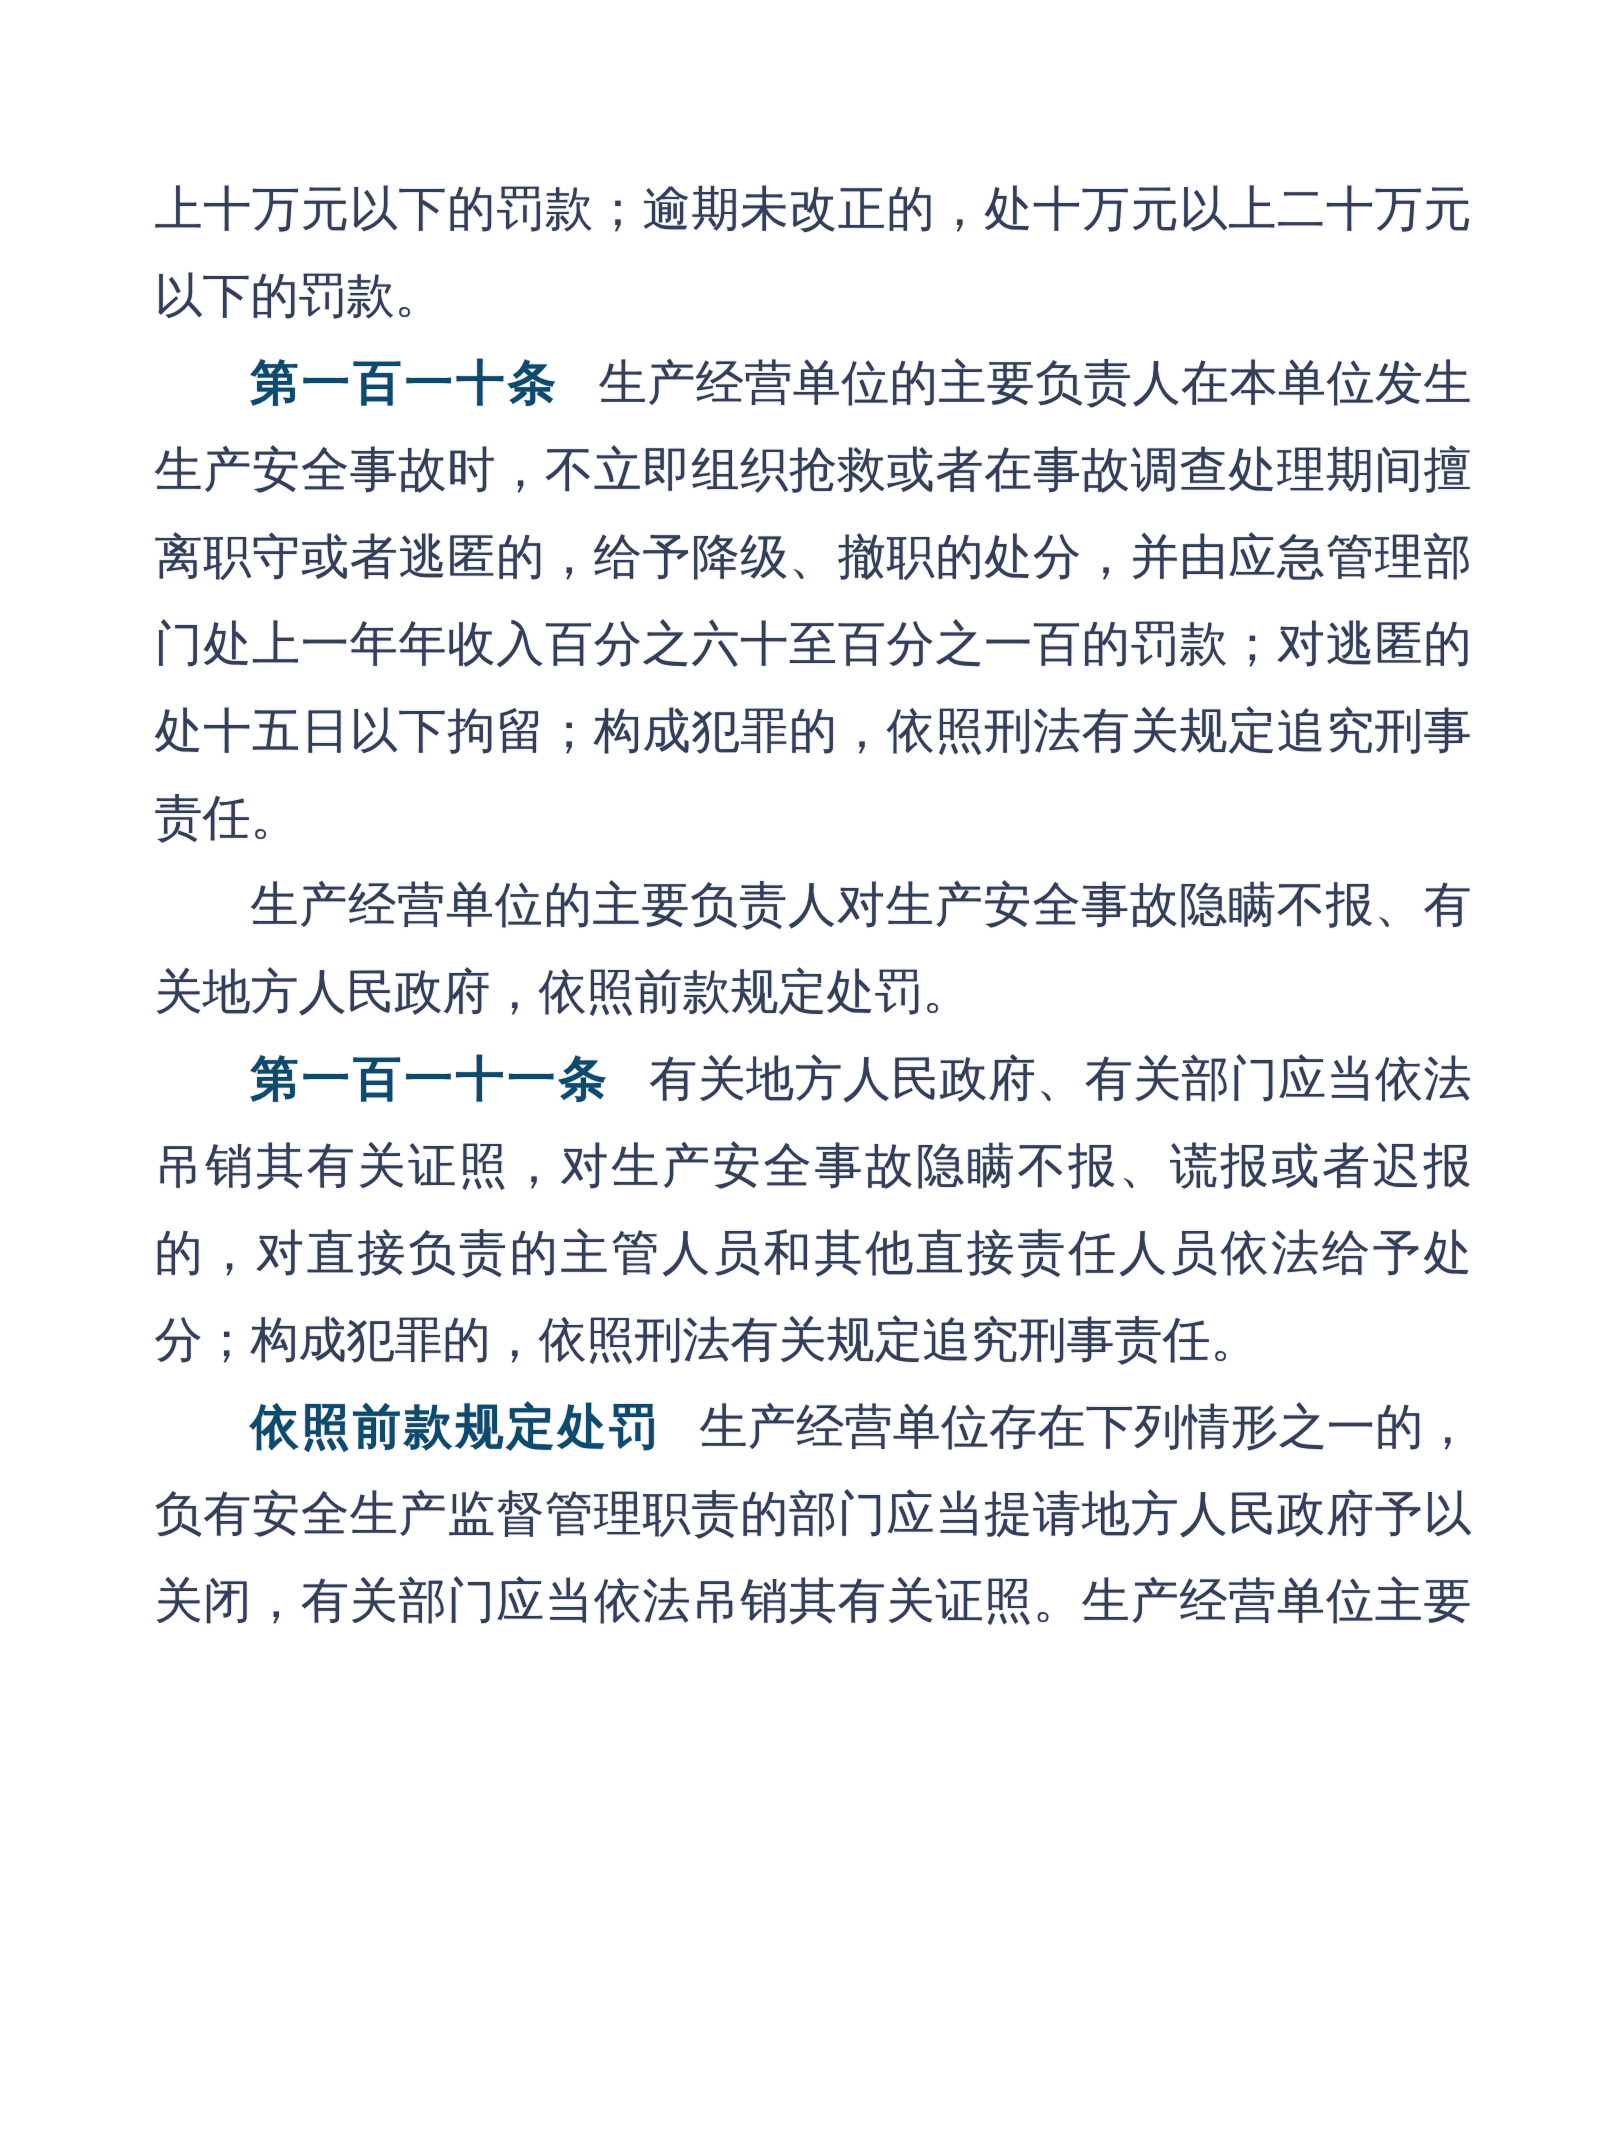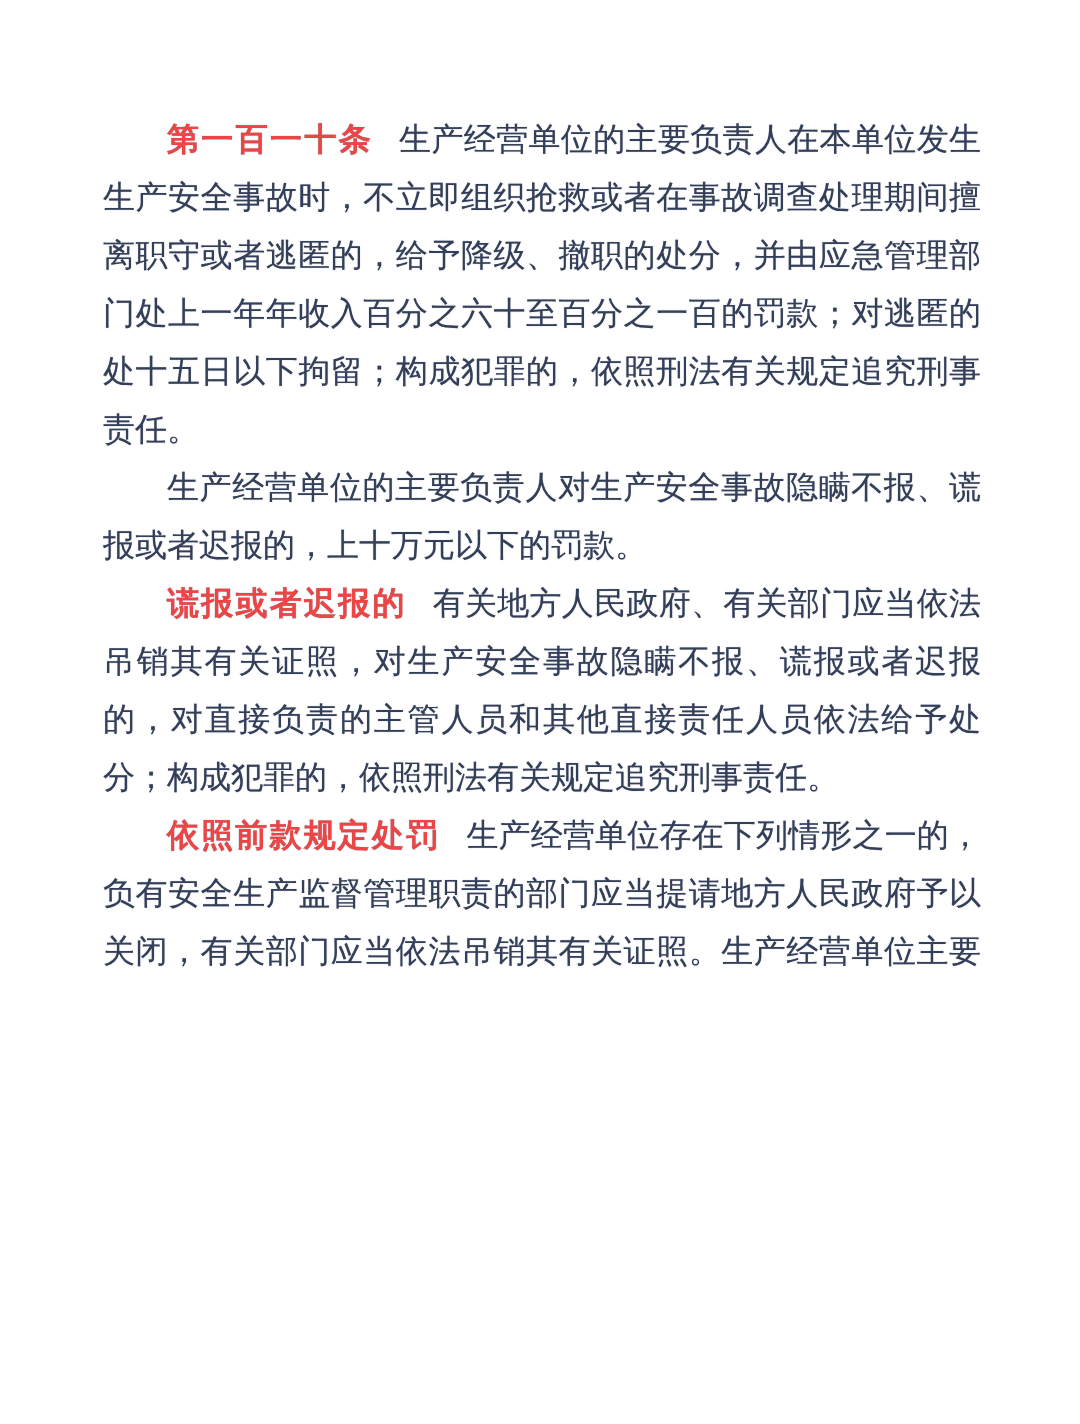--- a/index.html
+++ b/index.html
@@ -39,34 +39,35 @@
   .text-column p.para.indent {
     text-indent: 64px;
   }
   
   .text-column p.para:last-child {
     text-align-last: justify;
   }
   .lead {
     font-family: "Liberation Sans", "DejaVu Sans", sans-serif;
     font-weight: 800;
-    color: #ef4444;
+    color: #0c4a6e;
     letter-spacing: 2px;
     margin-right: 26px;
     text-shadow: 0 0 1px rgba(29, 41, 69, 0.6);
   }
 </style>
 </head>
 <body>
 
 <div class="page">
   <div class="text-column" id="paragraphs">
+  <p class="para"><span class="body-text">上十万元以下的罚款；逾期未改正的，处十万元以上二十万元以下的罚款。</span></p>
 
   <p class="para indent"><b class="lead">第一百一十条</b><span class="body-text">生产经营单位的主要负责人在本单位发生生产安全事故时，不立即组织抢救或者在事故调查处理期间擅离职守或者逃匿的，给予降级、撤职的处分，并由应急管理部门处上一年年收入百分之六十至百分之一百的罚款；对逃匿的处十五日以下拘留；构成犯罪的，依照刑法有关规定追究刑事责任。</span></p>
 
-  <p class="para indent"><span class="body-text">生产经营单位的主要负责人对生产安全事故隐瞒不报、谎报或者迟报的，上十万元以下的罚款。</span></p>
+  <p class="para indent"><span class="body-text">生产经营单位的主要负责人对生产安全事故隐瞒不报、有关地方人民政府，依照前款规定处罚。</span></p>
 
-  <p class="para indent"><b class="lead">谎报或者迟报的</b><span class="body-text">有关地方人民政府、有关部门应当依法吊销其有关证照，对生产安全事故隐瞒不报、谎报或者迟报的，对直接负责的主管人员和其他直接责任人员依法给予处分；构成犯罪的，依照刑法有关规定追究刑事责任。</span></p>
+  <p class="para indent"><b class="lead">第一百一十一条</b><span class="body-text">有关地方人民政府、有关部门应当依法吊销其有关证照，对生产安全事故隐瞒不报、谎报或者迟报的，对直接负责的主管人员和其他直接责任人员依法给予处分；构成犯罪的，依照刑法有关规定追究刑事责任。</span></p>
 
 
   <p class="para indent"><b class="lead">依照前款规定处罚</b><span class="body-text">生产经营单位存在下列情形之一的，负有安全生产监督管理职责的部门应当提请地方人民政府予以关闭，有关部门应当依法吊销其有关证照。生产经营单位主要</span></p>
 </div>
 </div>
 
 </body></html>

